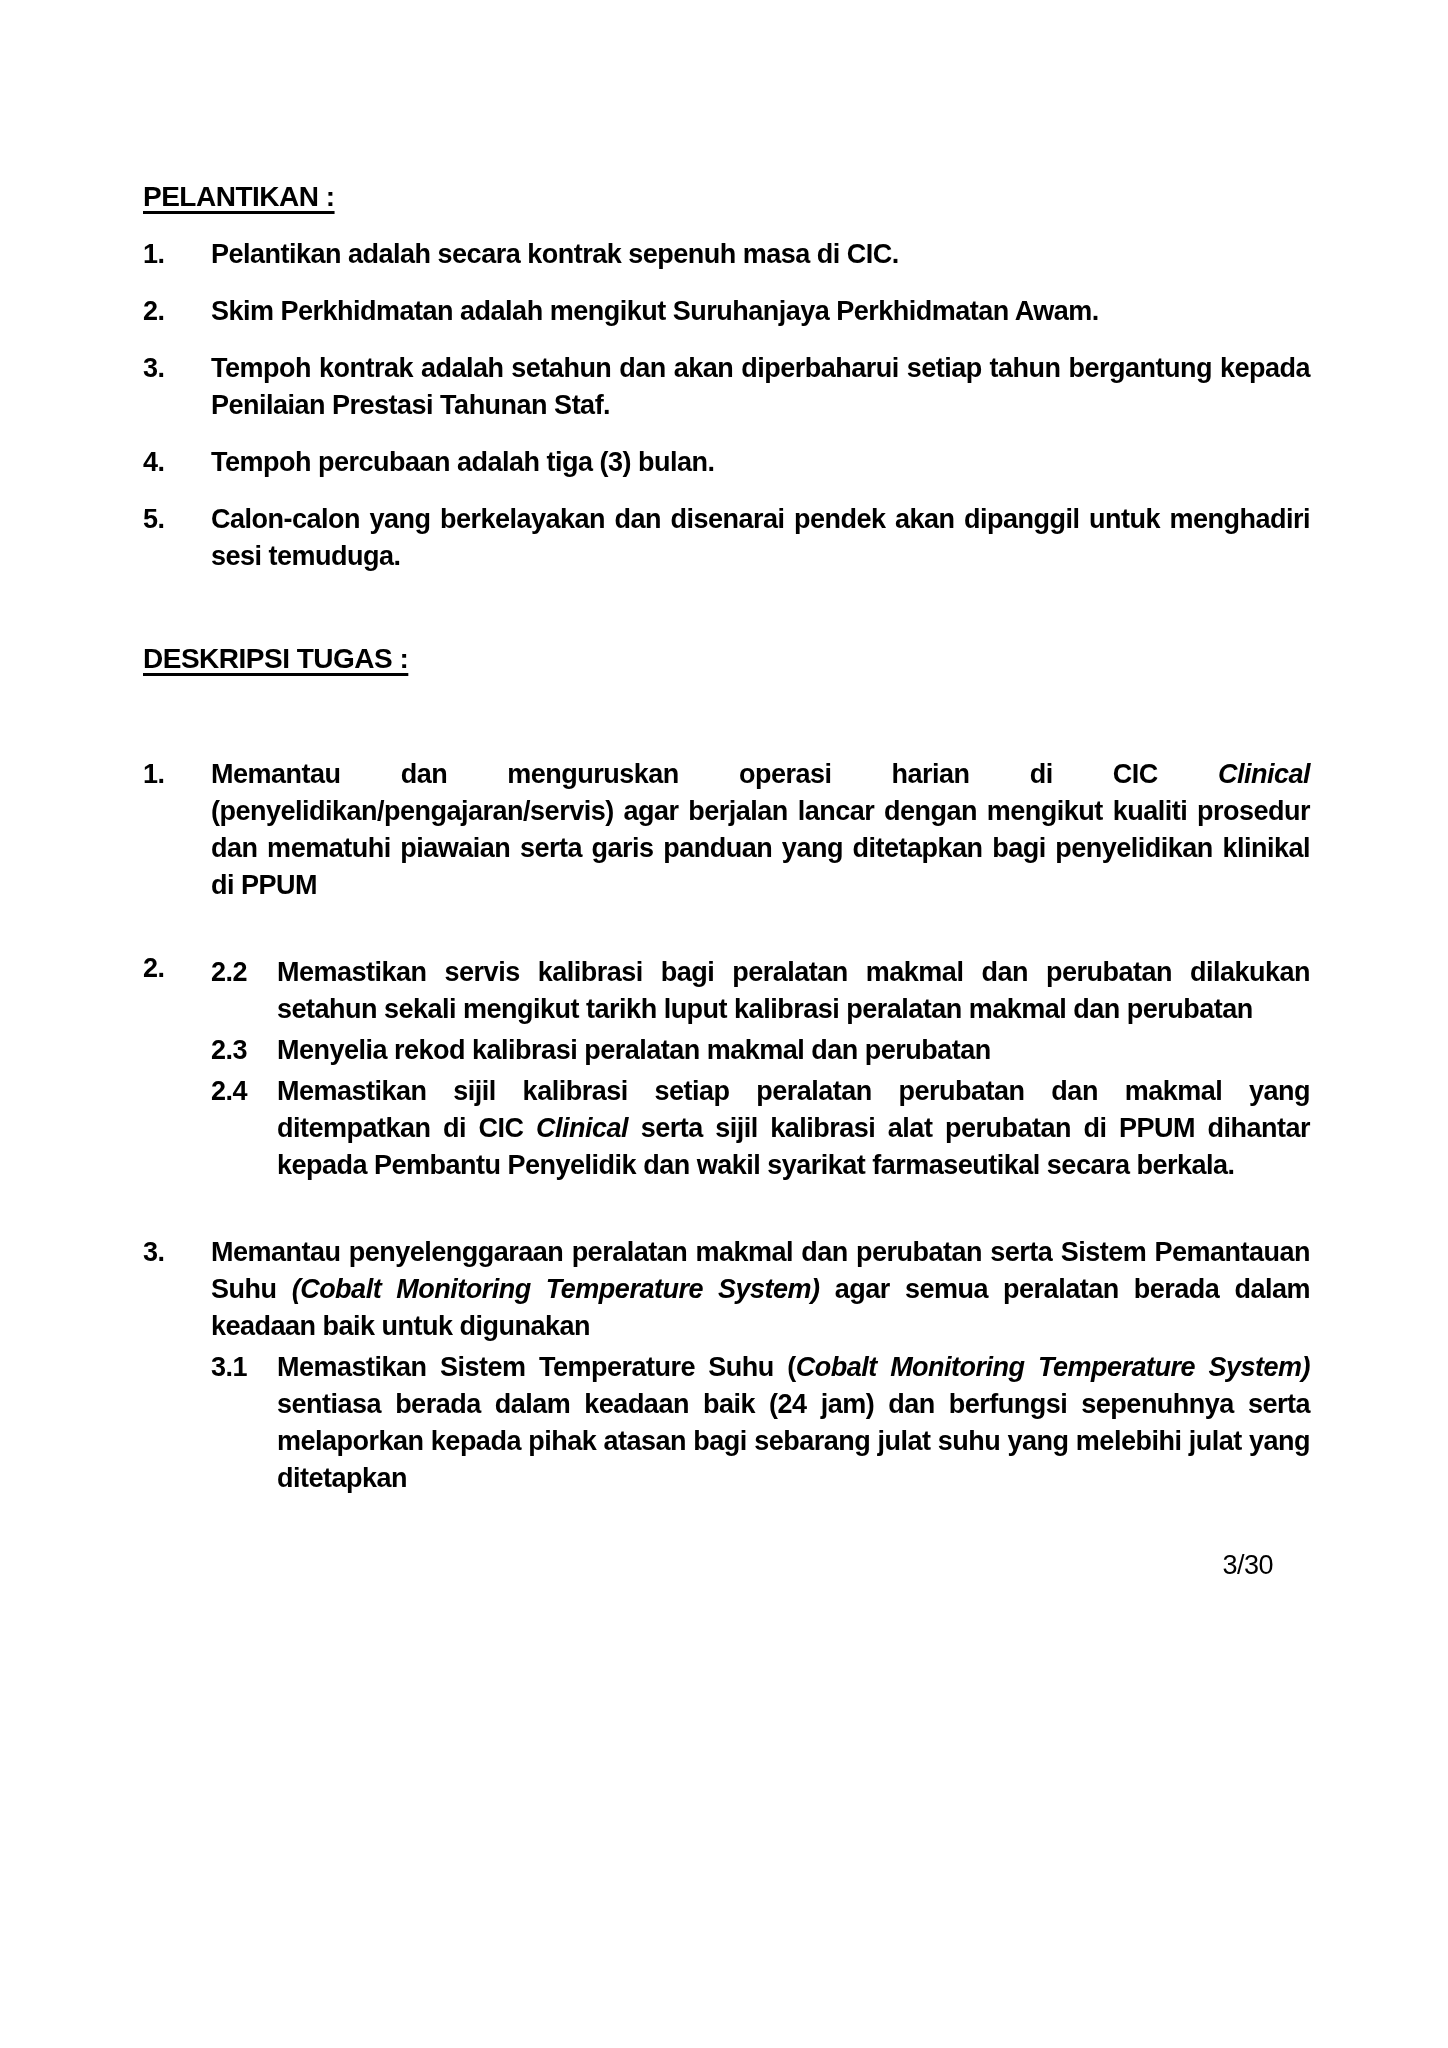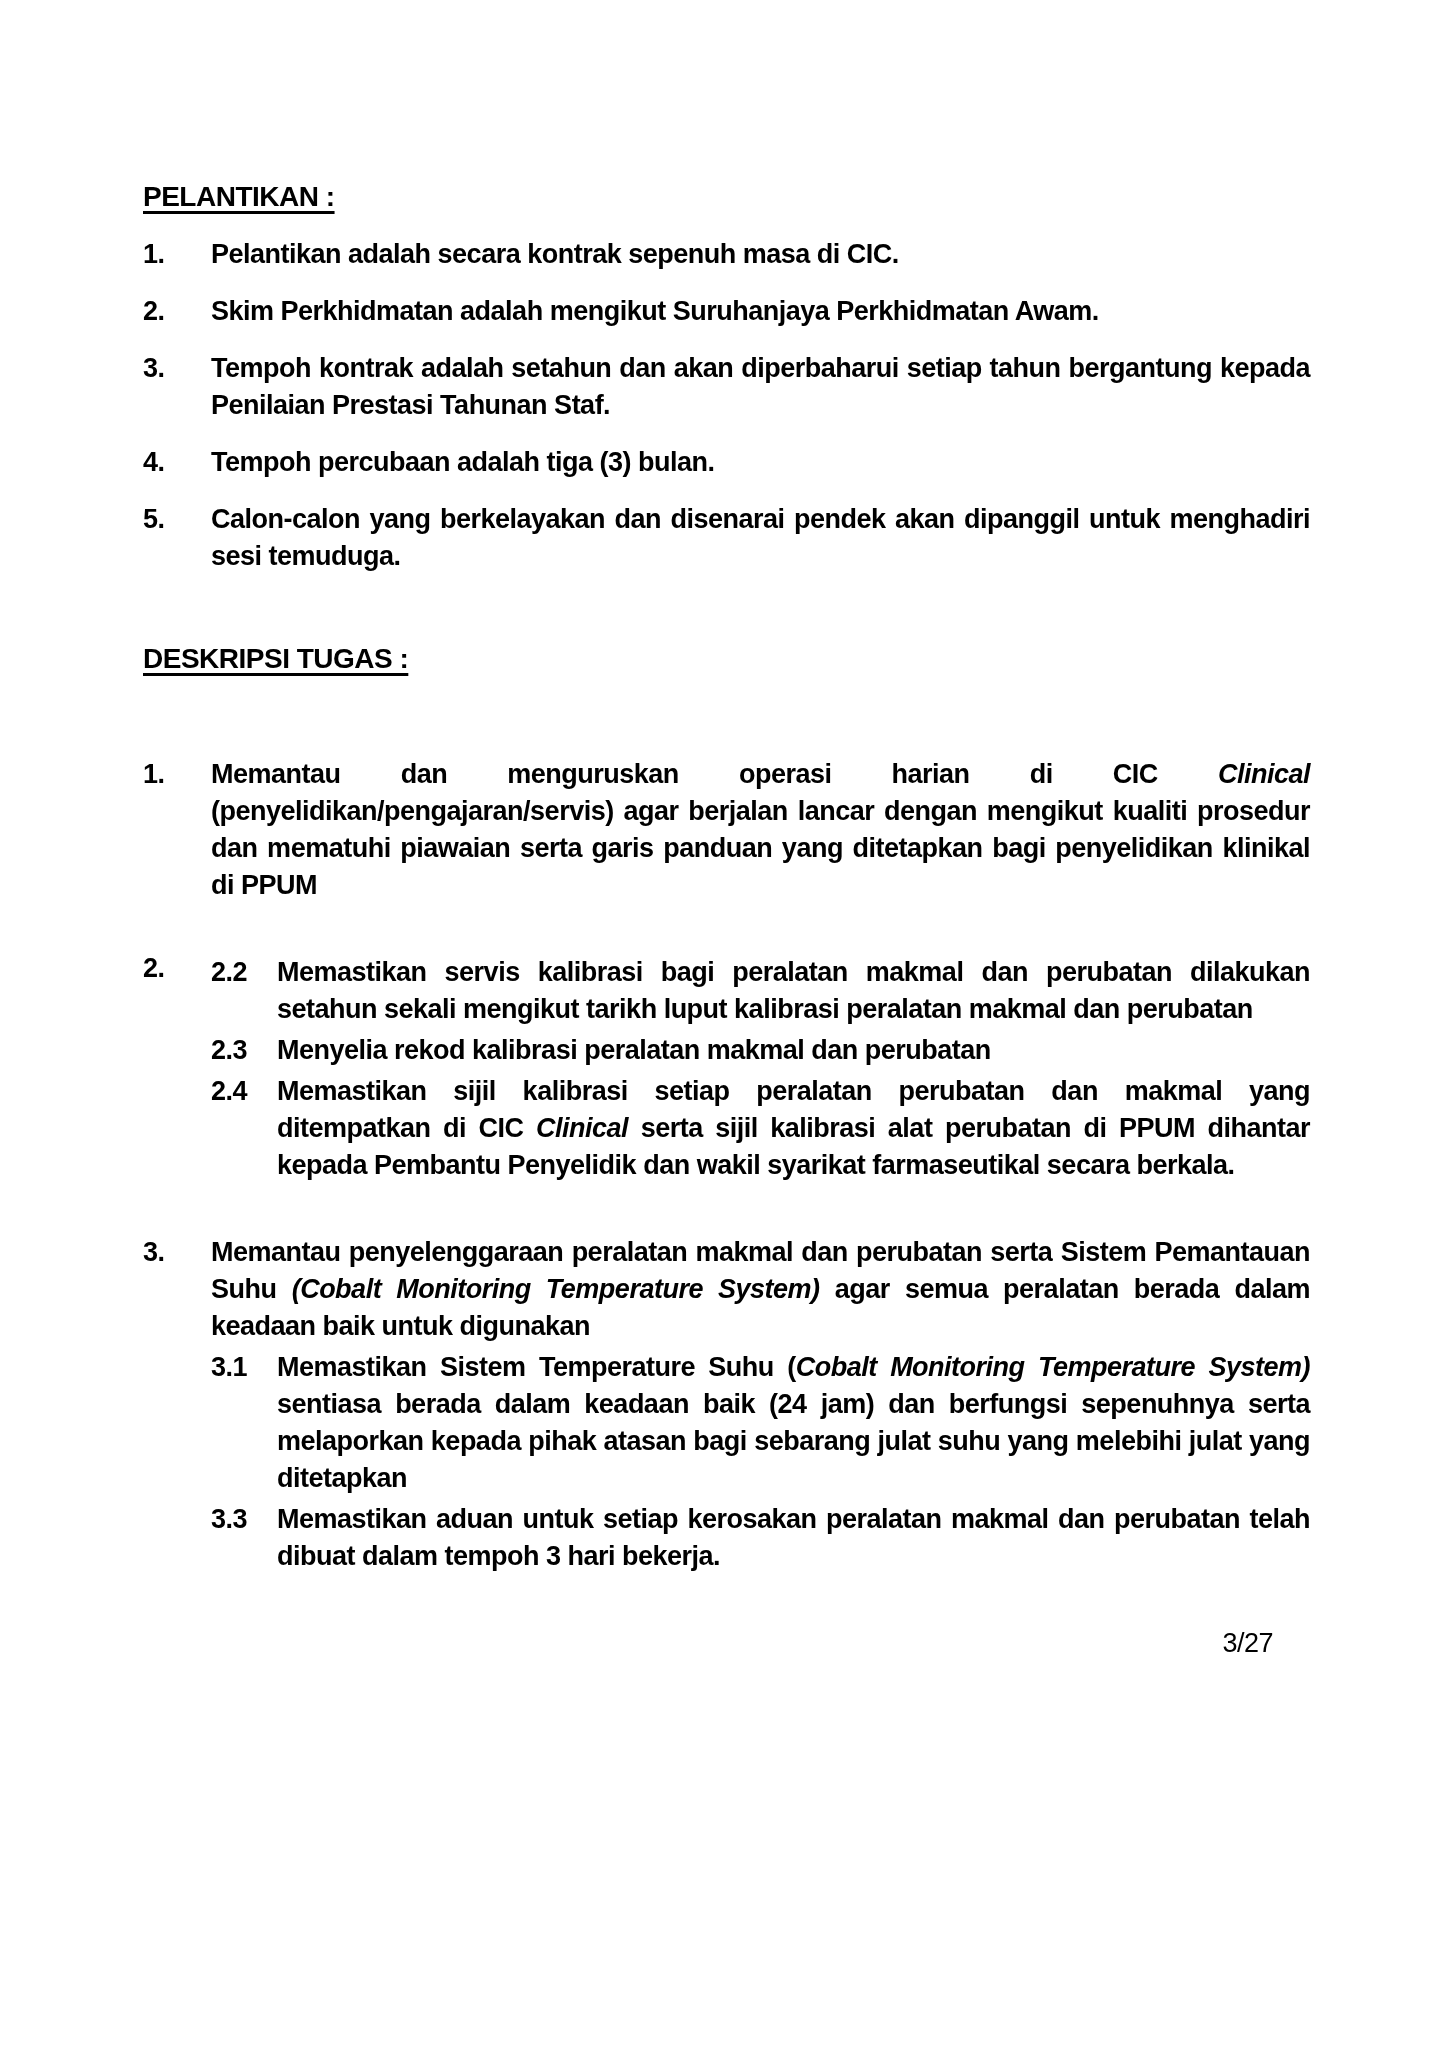--- a/index.html
+++ b/index.html
@@ -143,23 +143,19 @@
       </div>
       <div class="item">
         <span class="num">3.</span>
         <div class="body-col">
           <p class="text"><span>Memantau penyelenggaraan peralatan makmal dan perubatan serta Sistem Pemantauan Suhu </span><span class="it">(Cobalt Monitoring Temperature System)</span><span> agar semua peralatan berada dalam keadaan baik untuk digunakan</span></p>
           <div class="sublist">
             <div class="subitem">
               <span class="subnum">3.1</span>
               <p class="text"><span>Memastikan Sistem Temperature Suhu (</span><span class="it">Cobalt Monitoring Temperature System)</span><span> sentiasa berada dalam keadaan baik (24 jam) dan berfungsi sepenuhnya serta melaporkan kepada pihak atasan bagi sebarang julat suhu yang melebihi julat yang ditetapkan</span></p>
             </div>
-            <div class="subitem">
-              <span class="subnum">3.3</span>
-              <p class="text"><span>Memastikan aduan untuk setiap kerosakan peralatan makmal dan perubatan telah dibuat dalam tempoh 3 hari bekerja.</span></p>
-            </div>
           </div>
         </div>
       </div>
     </div>
 
-  <div class="page-number">3/27</div>
+  <div class="page-number">3/30</div>
 </div>
 
 </body></html>

